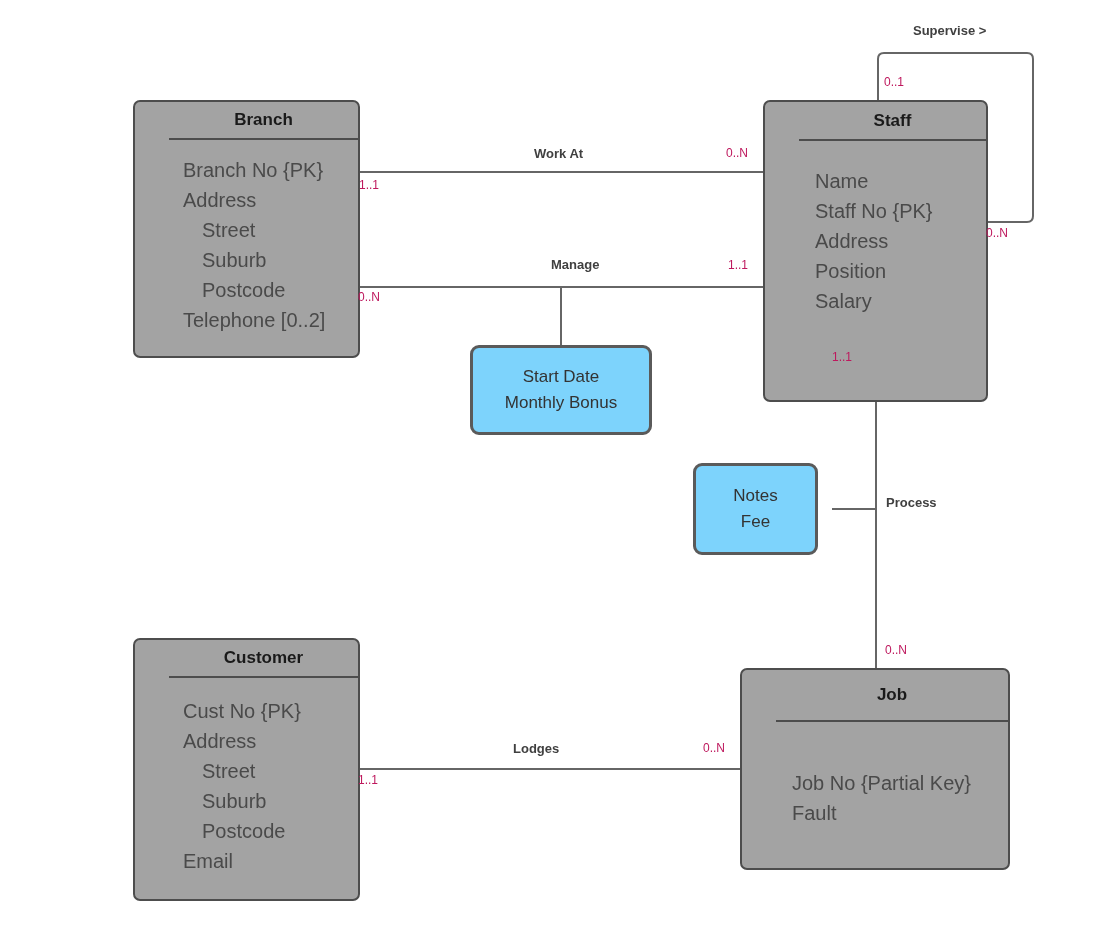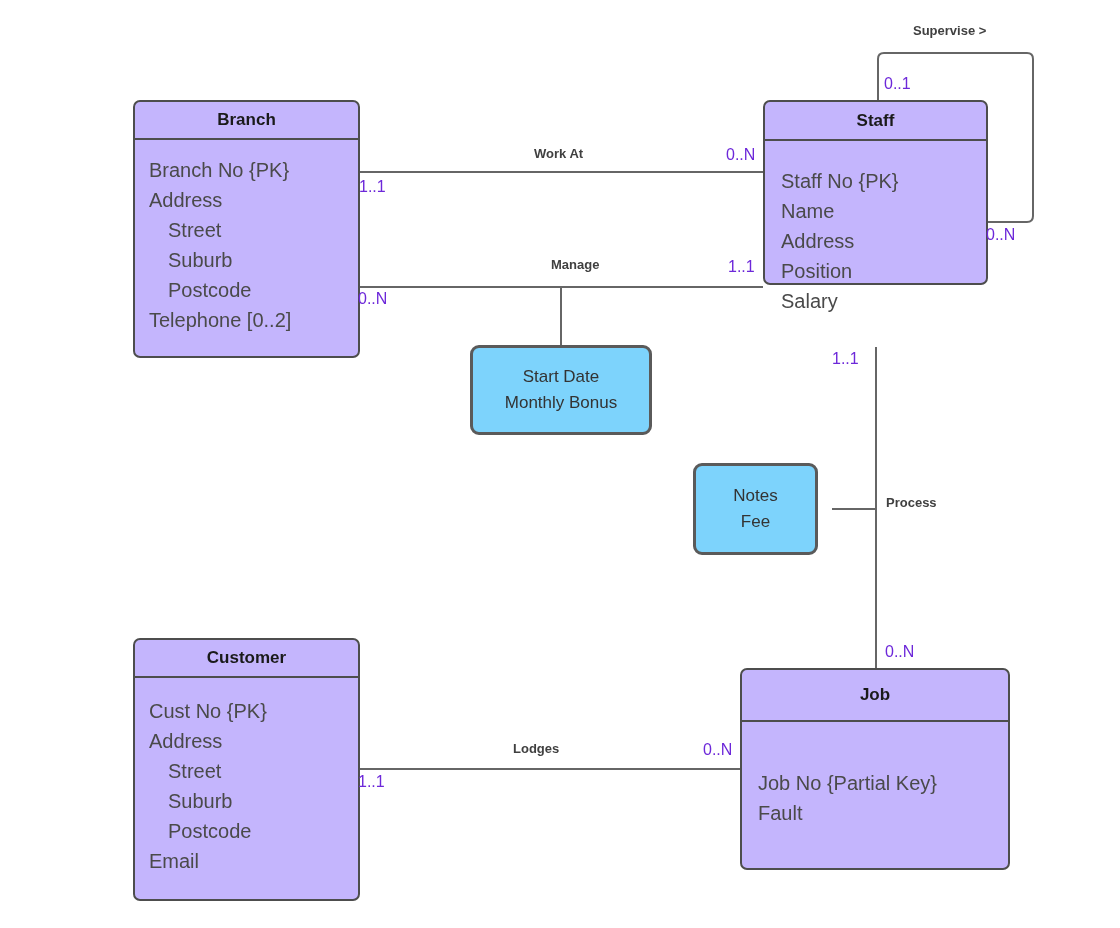--- a/index.html
+++ b/index.html
@@ -17,23 +17,24 @@
   }
   #connector-layer {
     position: absolute;
     left: 0; top: 0;
     width: 1120px;
     height: 928px;
   }
   .entity {
     position: absolute;
     box-sizing: border-box;
-    background: #c4b5fd;
+    background: #a3a3a3;
     border: 2px solid #4d4d4d;
     border-radius: 7px;
+    padding-left: 34px;
   }
   .entity-header {
     box-sizing: border-box;
     border-bottom: 2px solid #4d4d4d;
     display: flex;
     align-items: center;
     justify-content: center;
     font-weight: bold;
     font-size: 17px;
     color: #1a1a1a;
@@ -44,21 +45,21 @@
     font-size: 20px;
     line-height: 30px;
     color: #4a4a4a;
   }
   .entity-attrs li.indent { padding-left: 19px; }
 
   #entity-branch   { left: 133px; top: 100px; width: 227px; height: 258px; }
   #entity-branch   .entity-header { height: 38px; }
   #entity-branch   .entity-attrs  { padding: 15px 0 0 14px; }
 
-  #entity-staff    { left: 763px; top: 100px; width: 225px; height: 185px; }
+  #entity-staff    { left: 763px; top: 100px; width: 225px; height: 302px; }
   #entity-staff    .entity-header { height: 39px; }
   #entity-staff    .entity-attrs  { padding: 25px 0 0 16px; }
 
   #entity-customer { left: 133px; top: 638px; width: 227px; height: 263px; }
   #entity-customer .entity-header { height: 38px; }
   #entity-customer .entity-attrs  { padding: 18px 0 0 14px; }
 
   #entity-job      { left: 740px; top: 668px; width: 270px; height: 202px; }
   #entity-job      .entity-header { height: 52px; }
   #entity-job      .entity-attrs  { padding: 46px 0 0 16px; }
@@ -83,22 +84,22 @@
 
   .rel-label {
     position: absolute;
     font-weight: bold;
     font-size: 13px;
     color: #404040;
     white-space: nowrap;
   }
   .card-label {
     position: absolute;
-    font-size: 16px;
-    color: #6d28d9;
+    font-size: 12px;
+    color: #be185d;
     white-space: nowrap;
   }
 
   #label-work-at   { left: 522px; top: 146px; margin-left: 12px; }
   #card-workat-branch { left: 359px; top: 178px; }
   #card-workat-staff  { left: 726px; top: 146px; }
 
   #label-manage    { left: 523px; top: 257px; margin-left: 28px; }
   #card-manage-staff  { left: 728px; top: 258px; }
   #card-manage-branch { left: 358px; top: 290px; }
@@ -140,22 +141,22 @@
       <li class="indent">Street</li>
       <li class="indent">Suburb</li>
       <li class="indent">Postcode</li>
       <li>Telephone [0..2]</li>
     </ul>
   </div>
 
   <div class="entity" id="entity-staff">
     <div class="entity-header">Staff</div>
     <ul class="entity-attrs">
+      <li>Name</li>
       <li>Staff No {PK}</li>
-      <li>Name</li>
       <li>Address</li>
       <li>Position</li>
       <li>Salary</li>
     </ul>
   </div>
 
   <div class="entity" id="entity-customer">
     <div class="entity-header">Customer</div>
     <ul class="entity-attrs">
       <li>Cust No {PK}</li>

